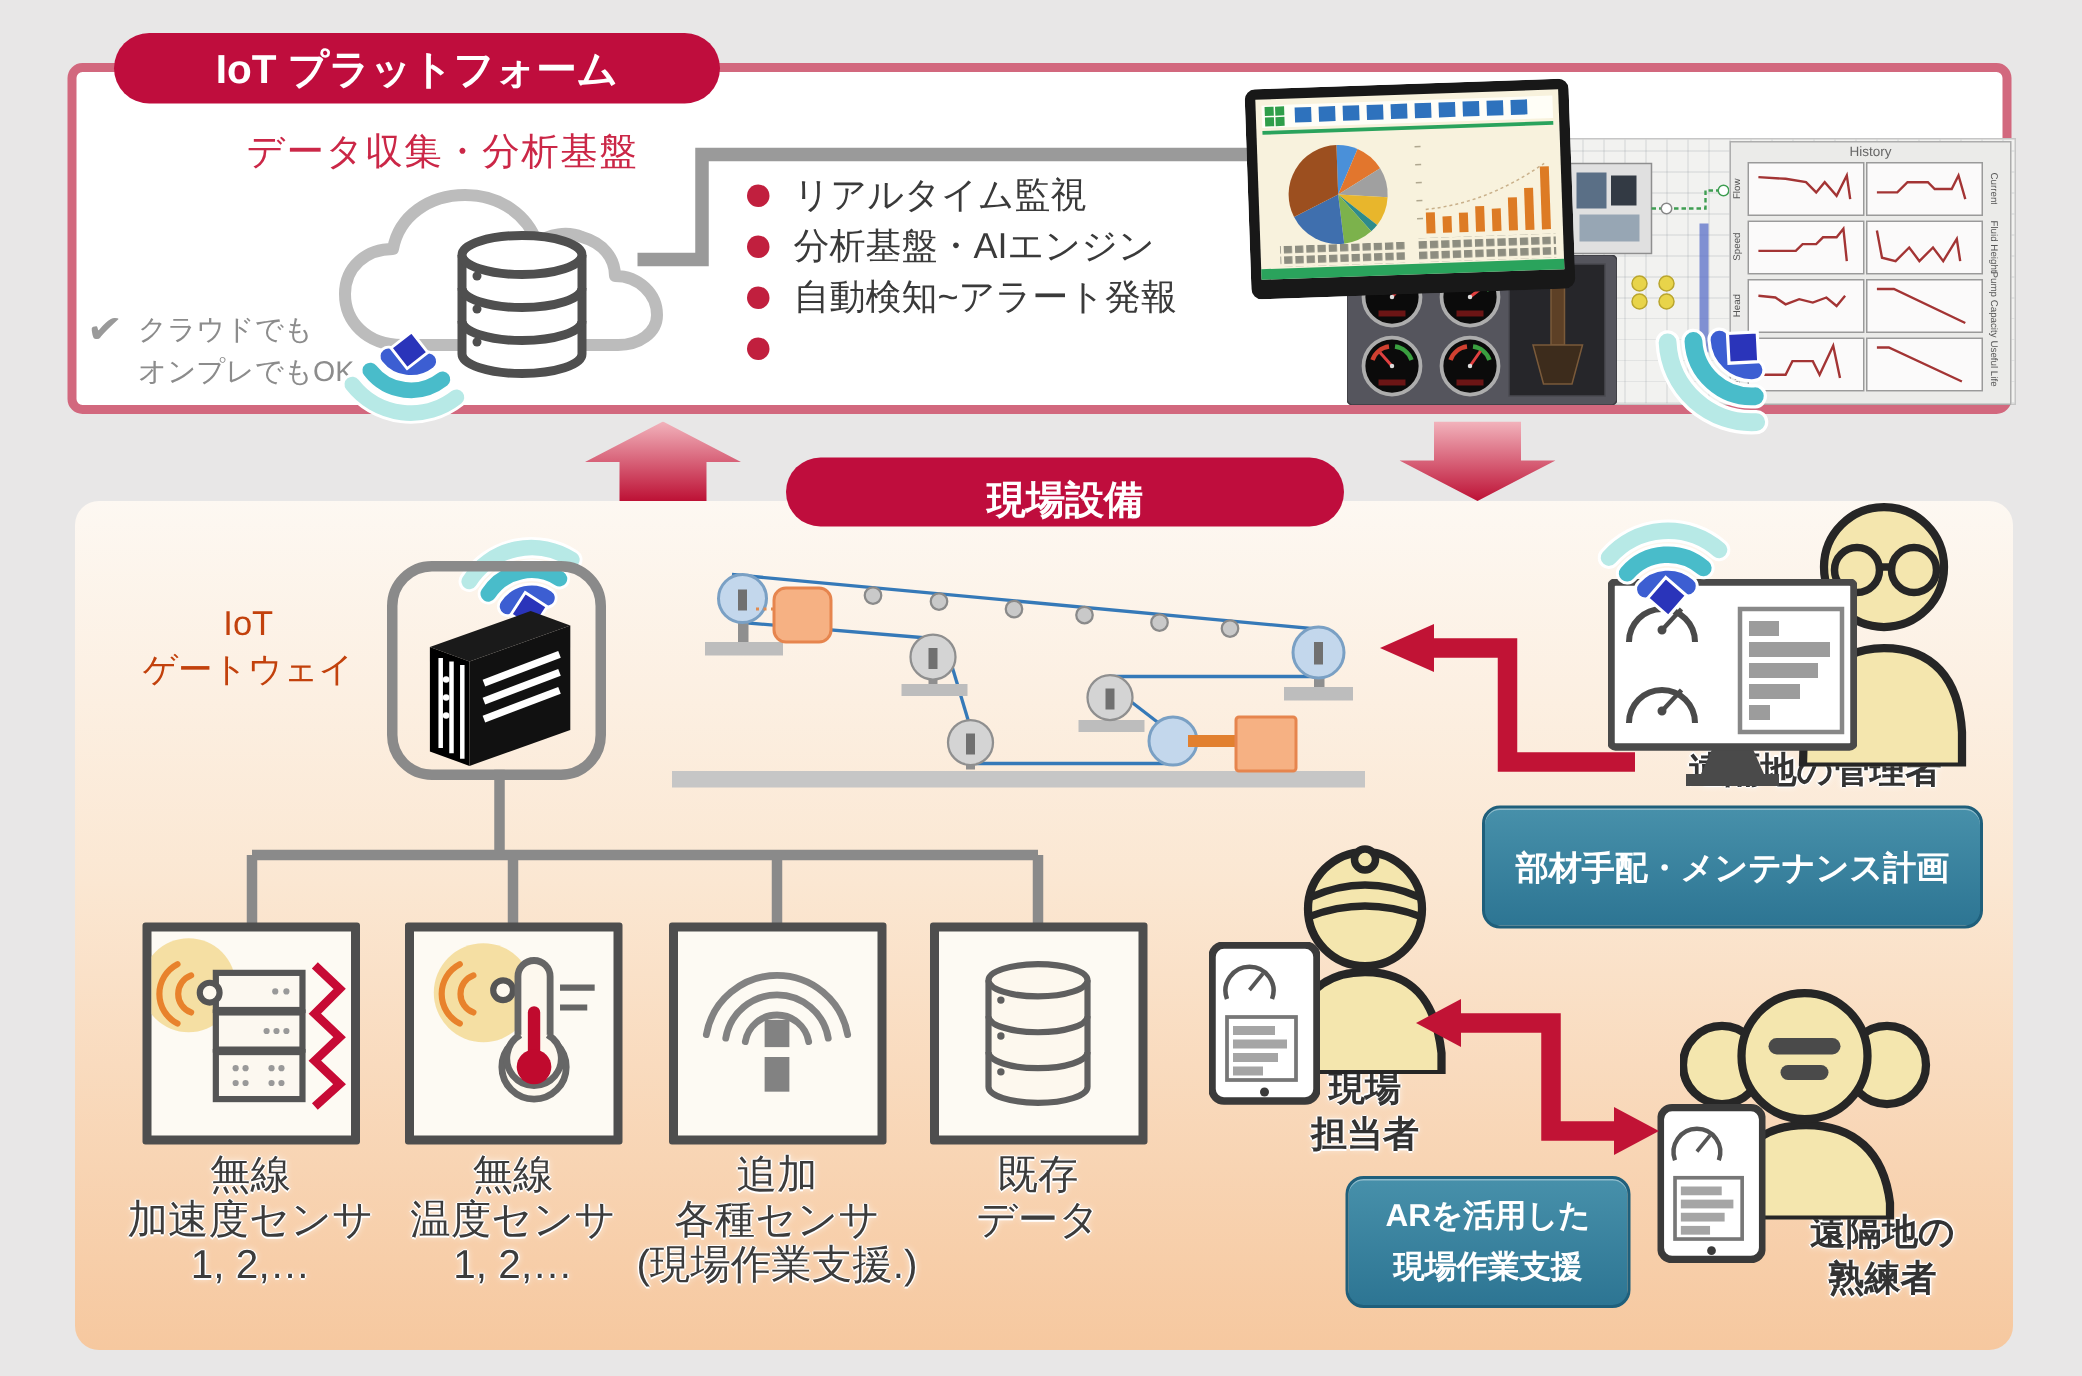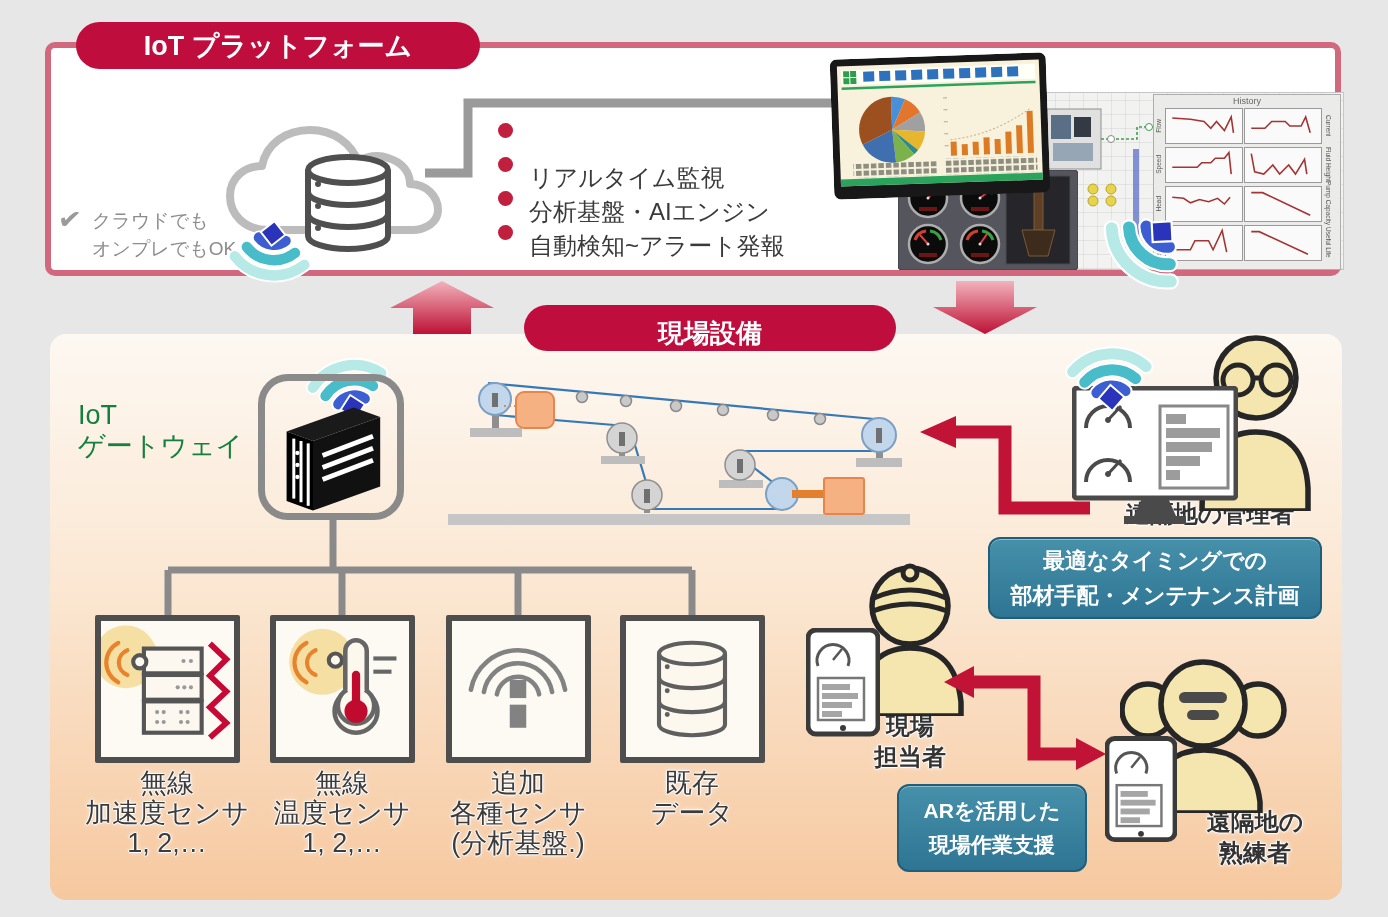--- a/index.html
+++ b/index.html
@@ -13,37 +13,37 @@
   .pill{background:#bf0d3d;border-radius:24px;color:#fff;font-weight:bold;
     display:flex;align-items:center;justify-content:center;}
   .platform-badge{left:76px;top:22px;width:404px;height:47px;font-size:27px;z-index:9;}
   .platform-subtitle{left:120px;top:84px;width:350px;text-align:center;color:#cb2747;
     font-size:25px;letter-spacing:1px;font-weight:500;}
   .check-icon{left:58px;top:203px;font-size:28px;color:#9a9a9a;transform:rotate(6deg);}
   .cloud-note{left:92px;top:191px;font-size:19px;line-height:28px;color:#8c8c8c;margin-top:16px;}
   .feature-list{left:498px;top:114px;width:360px;}
   .feature-row{display:flex;align-items:flex-start;height:34px;}
   .feature-dot{width:15px;height:15px;border-radius:50%;background:#c11f3e;margin:9px 16px 0 0;flex:none;}
-  .feature-text{font-size:24px;color:#3a3a3a;font-weight:500;white-space:nowrap;margin-top:48px;}
+  .feature-text{font-size:24px;color:#3a3a3a;font-weight:500;white-space:nowrap;}
 
   
   .teal-box{background:linear-gradient(180deg,#4790aa,#2d7593);border:2px solid #1f5f7b;
     border-radius:12px;color:#fff;font-weight:bold;text-align:center;
     box-shadow:inset 0 1px 0 rgba(255,255,255,.4);display:flex;flex-direction:column;justify-content:center;}
   .maintenance-box{left:988px;top:537px;width:330px;height:78px;font-size:22px;line-height:35px;z-index:6;}
   .ar-box{left:897px;top:784px;width:186px;height:84px;font-size:21px;line-height:34px;z-index:6;}
 
   
   .field-badge{left:524px;top:305px;width:372px;height:46px;font-size:26px;z-index:9;align-items:flex-end;}
 
   
   .field-box{left:50px;top:334px;width:1292px;height:566px;border-radius:16px;
     background:linear-gradient(180deg,#fdf8f2 0%,#fbe7d2 45%,#f6c89f 100%);}
   .gateway-frame{left:258px;top:374px;width:132px;height:132px;border:7px solid #8a8a8a;border-radius:30px;z-index:4;}
-  .gateway-label{left:78px;top:400px;width:175px;text-align:left;font-size:27px;line-height:31px;color:#15803d;font-weight:500;}
+  .gateway-label{left:78px;top:400px;width:175px;text-align:center;font-size:23px;line-height:31px;color:#c2410c;font-weight:500;}
   .sensor-box{top:615px;width:133px;height:136px;background:#fdfaf3;border:6px solid #4e4e4e;border-radius:2px;z-index:3;}
   .jp-label{font-size:27px;line-height:30px;color:#3c3c3c;text-align:center;font-weight:500;
     text-shadow:0 1px 0 #fff,0 -1px 0 #fff,1px 0 0 #fff,-1px 0 0 #fff,0 0 5px #fff;}
   .jp-bold{font-weight:bold;color:#333;font-size:24px;line-height:31px;text-align:center;
     text-shadow:0 1px 0 #fff,0 -1px 0 #fff,1px 0 0 #fff,-1px 0 0 #fff,0 0 5px #fff;}
 
   
   .schematic-panel{left:1040px;top:92px;width:302px;height:176px;background:#f2f2f0;border:1px solid #c6c6c6;
     background-image:repeating-linear-gradient(0deg,rgba(110,120,130,.12) 0 1px,transparent 1px 14px),
       repeating-linear-gradient(90deg,rgba(110,120,130,.12) 0 1px,transparent 1px 14px);z-index:3;}
@@ -81,20 +81,21 @@
 </svg>
 
 <div id="stage">
 
   <div class="abs platform-box"></div>
 
   <div class="abs pill platform-badge">
     <span>IoT プラットフォーム</span>
   </div>
 
+  <div class="abs platform-subtitle">データ収集・分析基盤</div>
 
   <svg class="abs" style="left:415px;top:95px;z-index:1" width="430" height="95">
     <path d="M 10 78 H 53 V 8 H 430" fill="none" stroke="#9a9a9a" stroke-width="9"></path>
   </svg>
 
   <svg class="abs" style="left:220px;top:118px;z-index:2" width="245" height="142" viewBox="0 0 245 142">
     <path d="M48 112 C 24 112 10 96 10 78 C 10 60 24 48 42 48 C 46 26 66 12 90 12 C 114 12 132 26 138 44 C 146 38 158 36 168 40 C 182 44 190 54 190 66 C 206 66 218 78 218 92 C 218 104 206 112 192 112 Z" fill="#fff" stroke="#bcbcbc" stroke-width="8" stroke-linejoin="round"></path>
     <g stroke="#4f4f4f" stroke-width="6" fill="#fff">
       <path d="M88 52 V 118 A40 13 0 0 0 168 118 V 52"></path>
       <ellipse cx="128" cy="52" rx="40" ry="13"></ellipse>
@@ -510,21 +511,21 @@
     <div>1, 2,…</div>
   </div>
   <div class="abs jp-label" style="left:242px;top:768px;width:200px">
     <div>無線</div>
     <div>温度センサ</div>
     <div>1, 2,…</div>
   </div>
   <div class="abs jp-label" style="left:418px;top:768px;width:200px">
     <div>追加</div>
     <div>各種センサ</div>
-    <div>(分析基盤.)</div>
+    <div>(現場作業支援.)</div>
   </div>
   <div class="abs jp-label" style="left:592px;top:768px;width:200px">
     <div>既存</div>
     <div>データ</div>
   </div>
 
   <svg class="abs" style="left:1182px;top:326px;z-index:2" width="140" height="185" viewBox="0 0 140 185">
     <path d="M 20 185 C 20 130 40 106 74 106 C 106 106 124 126 126 162 L 126 185 Z" fill="#f4e6ae" stroke="#262626" stroke-width="5.5"></path>
     <circle cx="74" cy="52" r="40" fill="#f4e6ae" stroke="#262626" stroke-width="5.5"></circle>
     <g fill="none" stroke="#262626" stroke-width="5">
@@ -558,21 +559,20 @@
     </g>
   </svg>
   <div class="abs jp-bold" style="left:1085px;top:498px;width:250px">遠隔地の管理者</div>
 
   <svg class="abs" style="left:910px;top:415px;z-index:5" width="185" height="105" viewBox="0 0 185 105">
     <path d="M 180 93 H 95 V 17 H 44" fill="none" stroke="#c11335" stroke-width="13"></path>
     <polygon points="46,1 10,17 46,33" fill="#c11335"></polygon>
   </svg>
 
   <div class="abs teal-box maintenance-box">
-    <div>最適なタイミングでの</div>
     <div>部材手配・メンテナンス計画</div>
   </div>
 
   <svg class="abs" style="left:845px;top:556px;z-index:2" width="130" height="160" viewBox="0 0 130 160">
     <path d="M 14 160 C 14 112 34 92 65 92 C 96 92 112 110 116 146 L 116 160 Z" fill="#f4e6ae" stroke="#262626" stroke-width="5.5"></path>
     <circle cx="65" cy="50" r="38" fill="#f4e6ae" stroke="#262626" stroke-width="5.5"></circle>
     <g fill="none" stroke="#262626" stroke-width="5">
       <circle cx="65" cy="17" r="7" fill="#f4e6ae"></circle>
       <path d="M29,42 Q65,26 101,42"></path>
       <path d="M28,55 Q65,41 102,55"></path>

